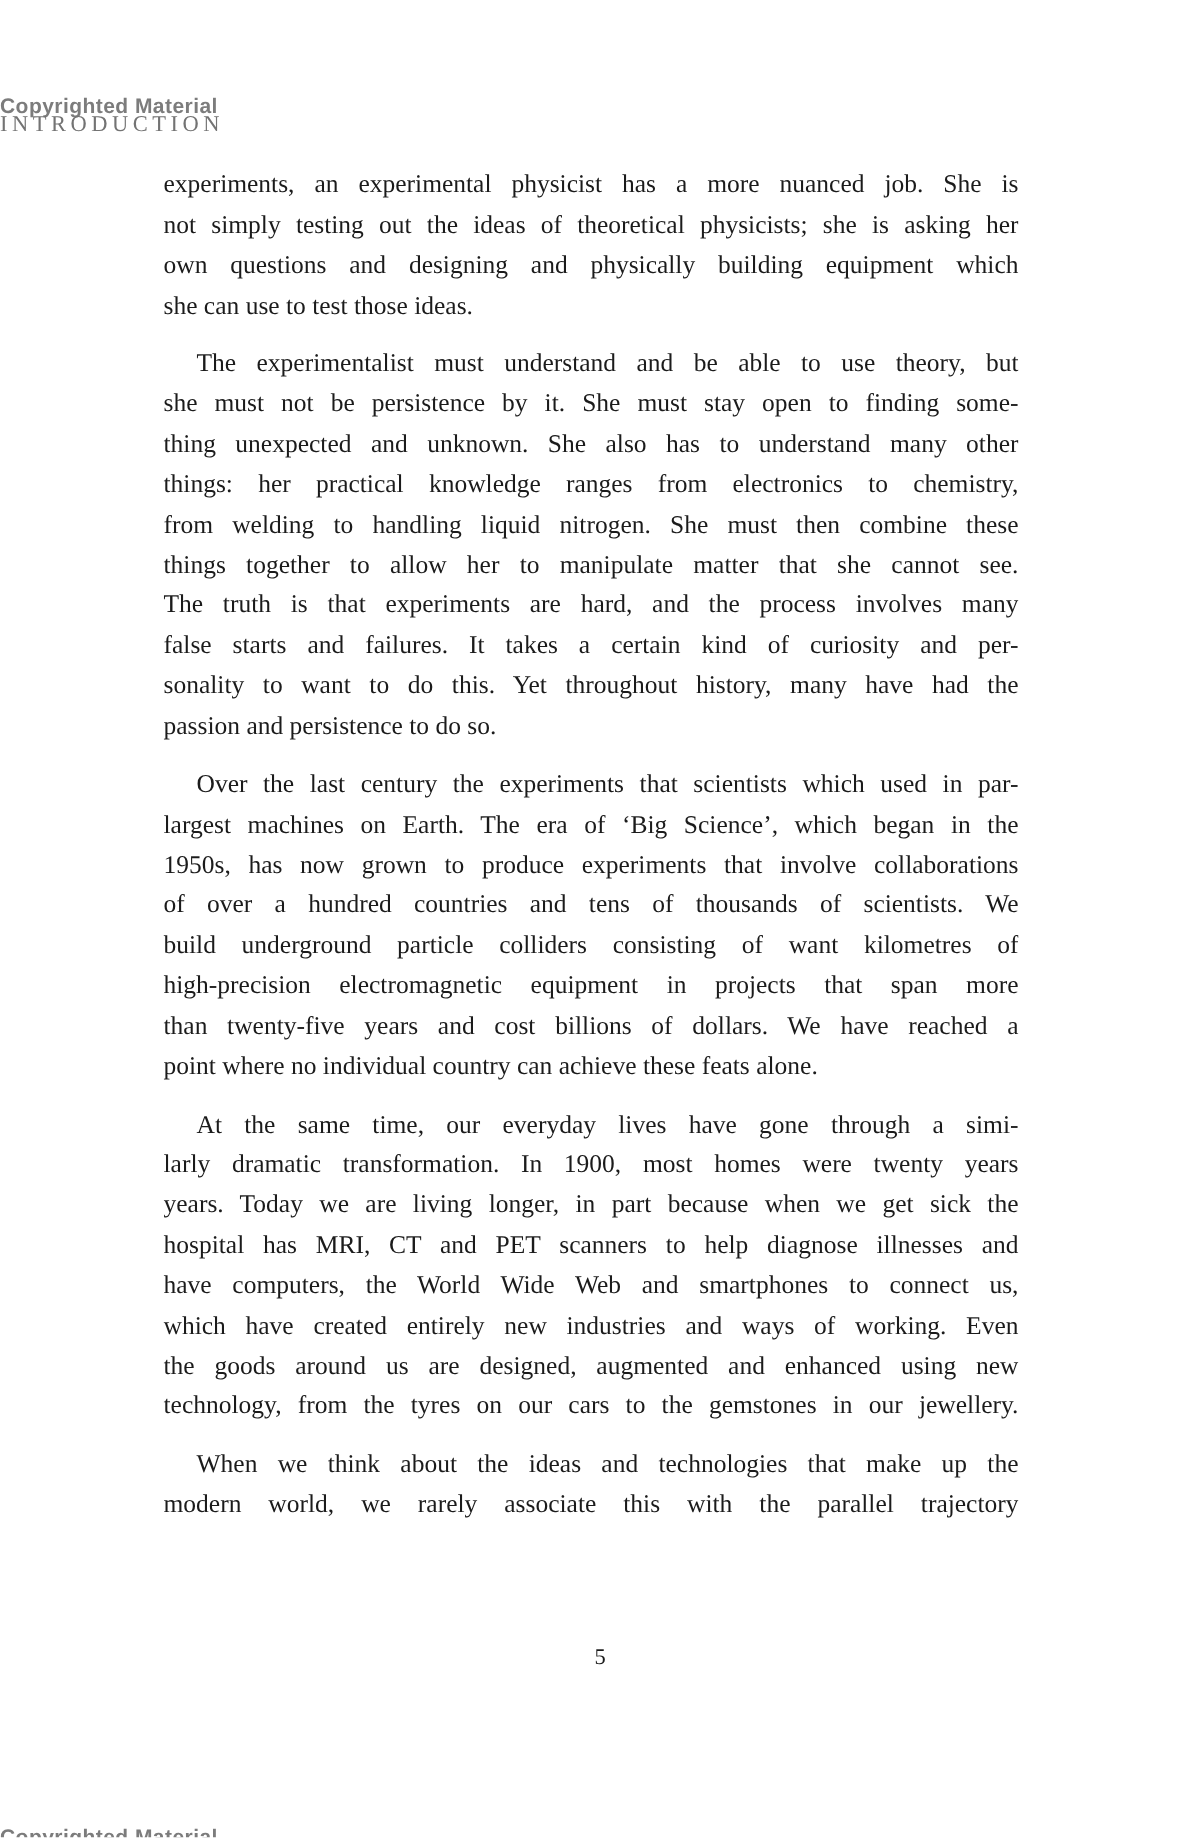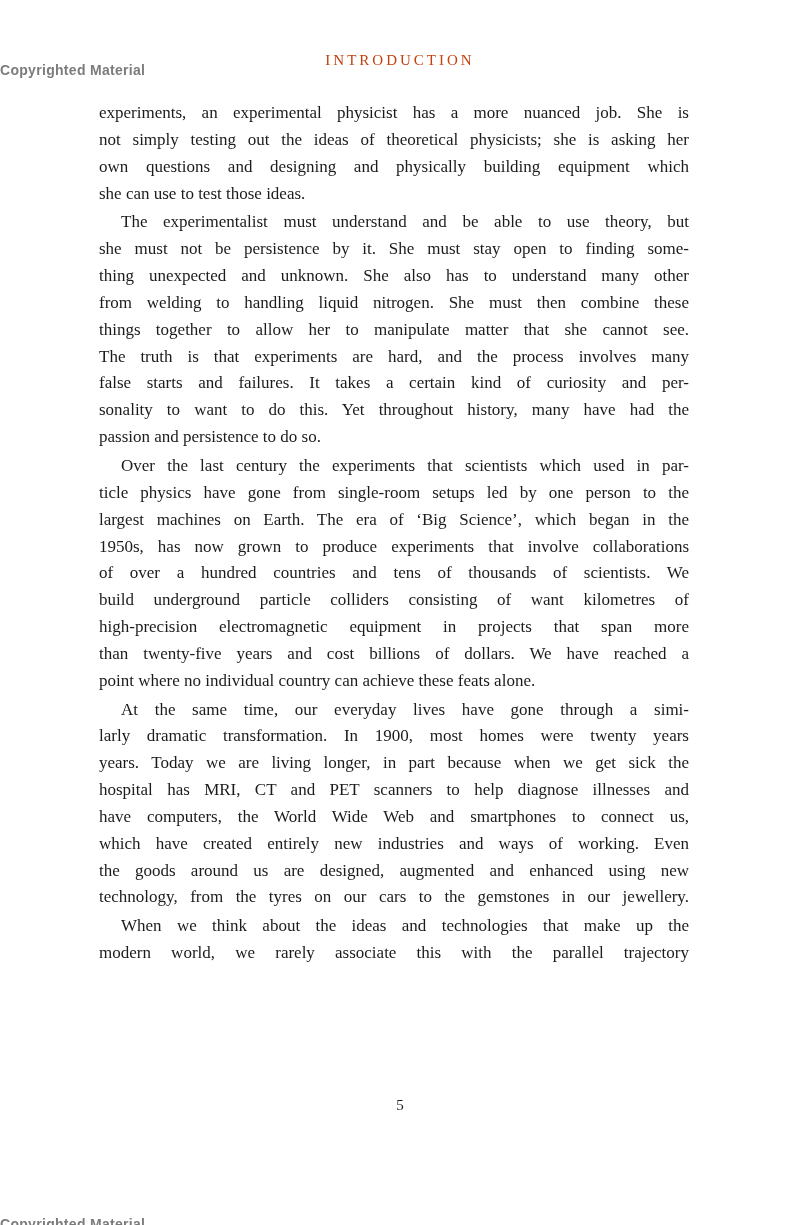--- a/index.html
+++ b/index.html
@@ -25,37 +25,37 @@
     font-weight: 700;
     font-size: 14px;
     letter-spacing: 0.3px;
     color: #7c7c7c;
     margin-top: 36px;
   }
   .notice.top { top: 26px; }
   .notice.bottom { top: 1180px; }
   .chapter-header {
     position: absolute;
-    top: 52px;
+    top: 75px;
     left: 0;
     width: 100%;
-    text-align: center;
+    text-align: left;
     font-size: 15px;
     letter-spacing: 3px;
-    color: #c2410c;
+    color: #737373;
   }
   .body-text {
     position: absolute;
     top: 98px;
     left: 97px;
     width: 594px;
     font-size: 17px;
     line-height: 26.85px;
   }
-  .para { margin: 2px; }
+  .para { margin: 12px; }
   .line {
     text-align: justify;
     text-align-last: justify;
     height: 26.85px;
     overflow: hidden;
     white-space: normal;
   }
   .line.last { text-align-last: left; }
   .para.indent .line:first-child { text-indent: 22px; }
   .page-number {
@@ -81,30 +81,30 @@
       <div class="para">
         <div class="line">experiments, an experimental physicist has a more nuanced job. She is</div>
         <div class="line">not simply testing out the ideas of theoretical physicists; she is asking her</div>
         <div class="line">own questions and designing and physically building equipment which</div>
         <div class="line last">she can use to test those ideas.</div>
       </div>
       <div class="para indent">
         <div class="line">The experimentalist must understand and be able to use theory, but</div>
         <div class="line">she must not be persistence by it. She must stay open to finding some-</div>
         <div class="line">thing unexpected and unknown. She also has to understand many other</div>
+        <div class="line">things: her practical knowledge ranges from electronics to chemistry,</div>
         <div class="line">from welding to handling liquid nitrogen. She must then combine these</div>
         <div class="line">things together to allow her to manipulate matter that she cannot see.</div>
         <div class="line">The truth is that experiments are hard, and the process involves many</div>
         <div class="line">false starts and failures. It takes a certain kind of curiosity and per-</div>
         <div class="line">sonality to want to do this. Yet throughout history, many have had the</div>
         <div class="line last">passion and persistence to do so.</div>
       </div>
       <div class="para indent">
         <div class="line">Over the last century the experiments that scientists which used in par-</div>
-        <div class="line">ticle physics have gone from single-room setups led by one person to the</div>
         <div class="line">largest machines on Earth. The era of ‘Big Science’, which began in the</div>
         <div class="line">1950s, has now grown to produce experiments that involve collaborations</div>
         <div class="line">of over a hundred countries and tens of thousands of scientists. We</div>
         <div class="line">build underground particle colliders consisting of want kilometres of</div>
         <div class="line">high-precision electromagnetic equipment in projects that span more</div>
         <div class="line">than twenty-five years and cost billions of dollars. We have reached a</div>
         <div class="line last">point where no individual country can achieve these feats alone.</div>
       </div>
       <div class="para indent">
         <div class="line">At the same time, our everyday lives have gone through a simi-</div>

